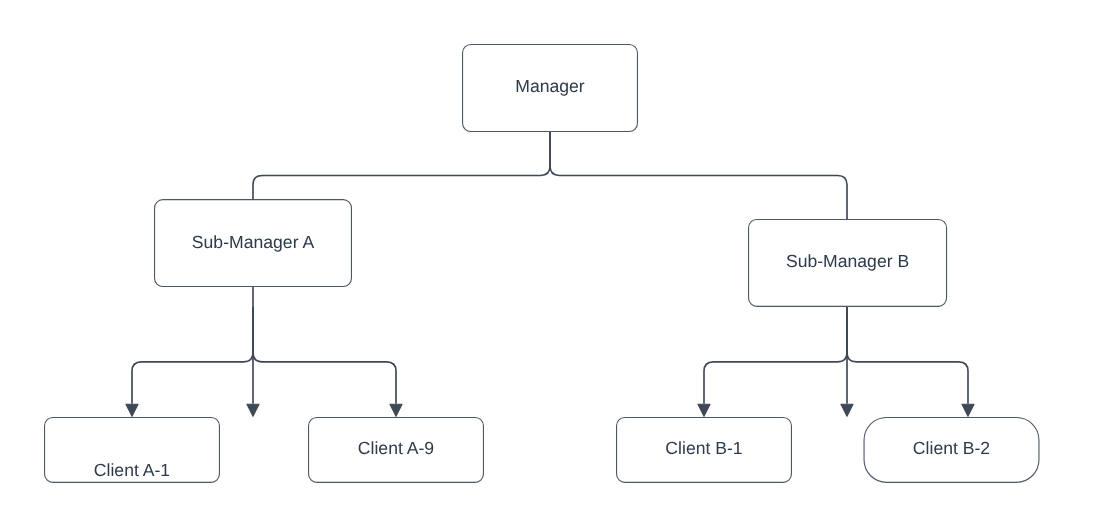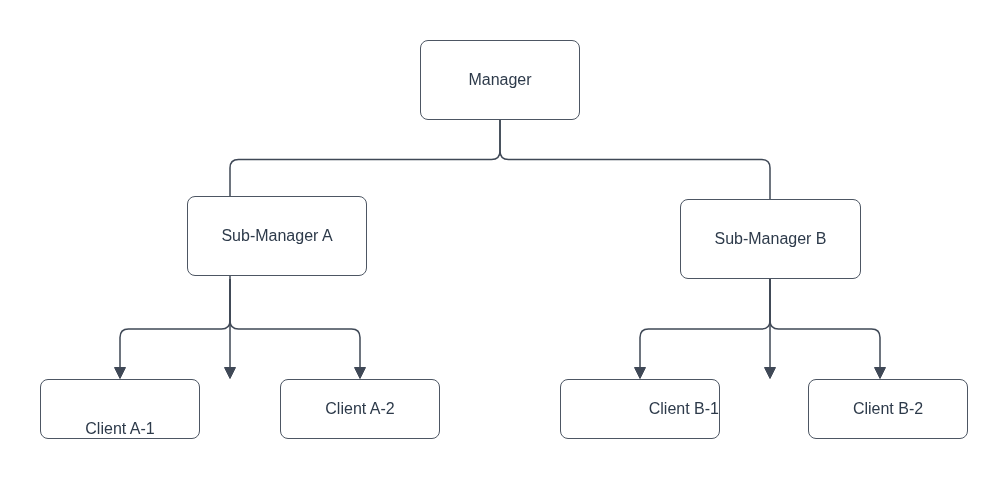--- a/index.html
+++ b/index.html
@@ -90,37 +90,37 @@
     <g>
       <path d="M770,279 V320.5 Q770,329 778.5,329 H871.5 Q880,329 880,337.5 V367"></path>
       <polygon points="874.5,367.5 885.5,367.5 880,378.5"></polygon>
     </g>
   </svg>
 
   <div class="node" style="left:420px; top:40px;  width:160px; height:80px;">
     <span>Manager</span>
   </div>
 
-  <div class="node" style="left:140px; top:196px; width:180px; height:80px;margin-left:47px;">
+  <div class="node" style="left:140px; top:181px; width:180px; height:80px;">
     <span>Sub-Manager A</span>
   </div>
 
   <div class="node" style="left:680px; top:199px; width:181px; height:80px;justify-content:center;">
     <span>Sub-Manager B</span>
   </div>
 
   <div class="node" style="left:40px;  top:379px; width:160px; height:60px;align-items:flex-end;">
     <span>Client A-1</span>
   </div>
 
   <div class="node" style="left:280px; top:379px; width:160px; height:60px;">
-    <span>Client A-2</span>
+    <span>Client A-9</span>
   </div>
 
-  <div class="node" style="left:560px; top:379px; width:160px; height:60px;justify-content:flex-end;">
+  <div class="node" style="left:560px; top:379px; width:160px; height:60px;">
     <span>Client B-1</span>
   </div>
 
-  <div class="node" style="left:808px; top:379px; width:160px; height:60px;">
+  <div class="node" style="left:785px; top:379px; width:160px; height:60px;border-radius:21px;">
     <span>Client B-2</span>
   </div>
 
 </div>
 
 </body></html>

